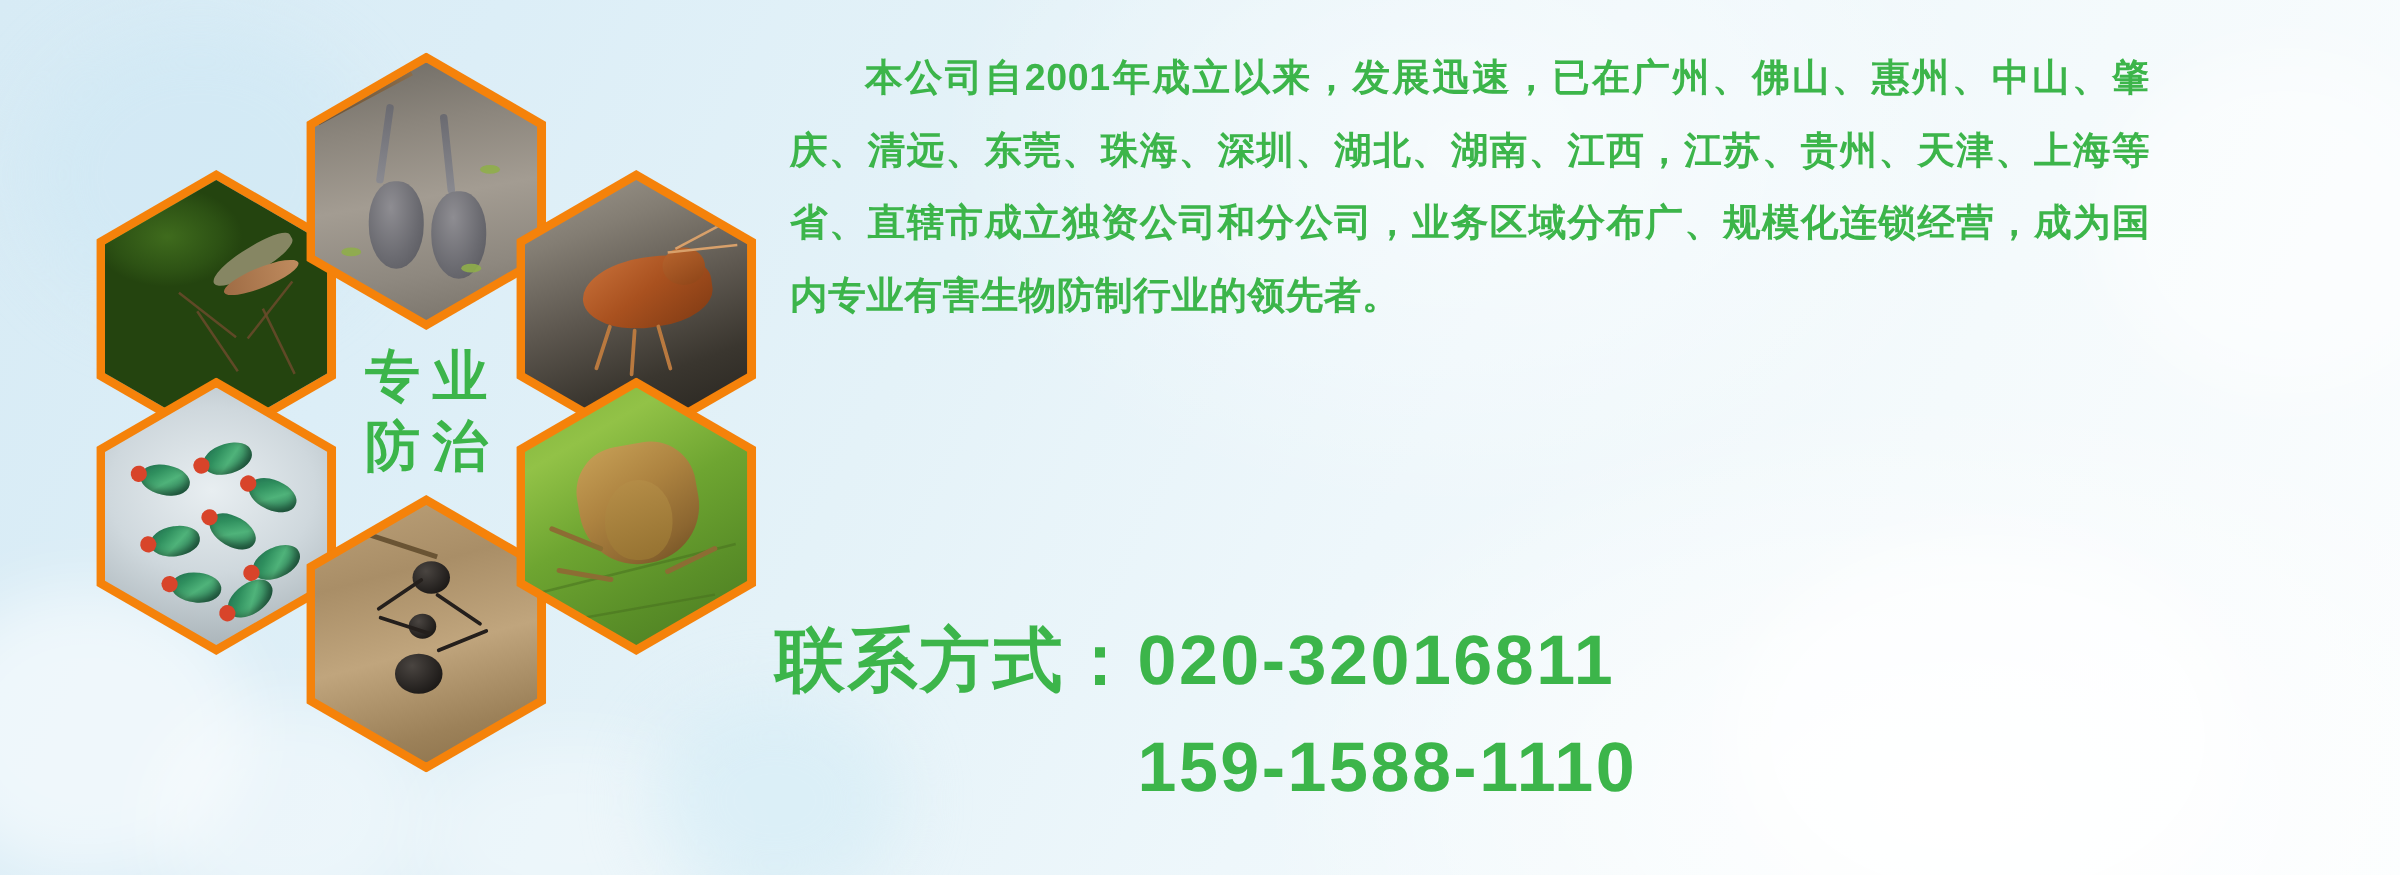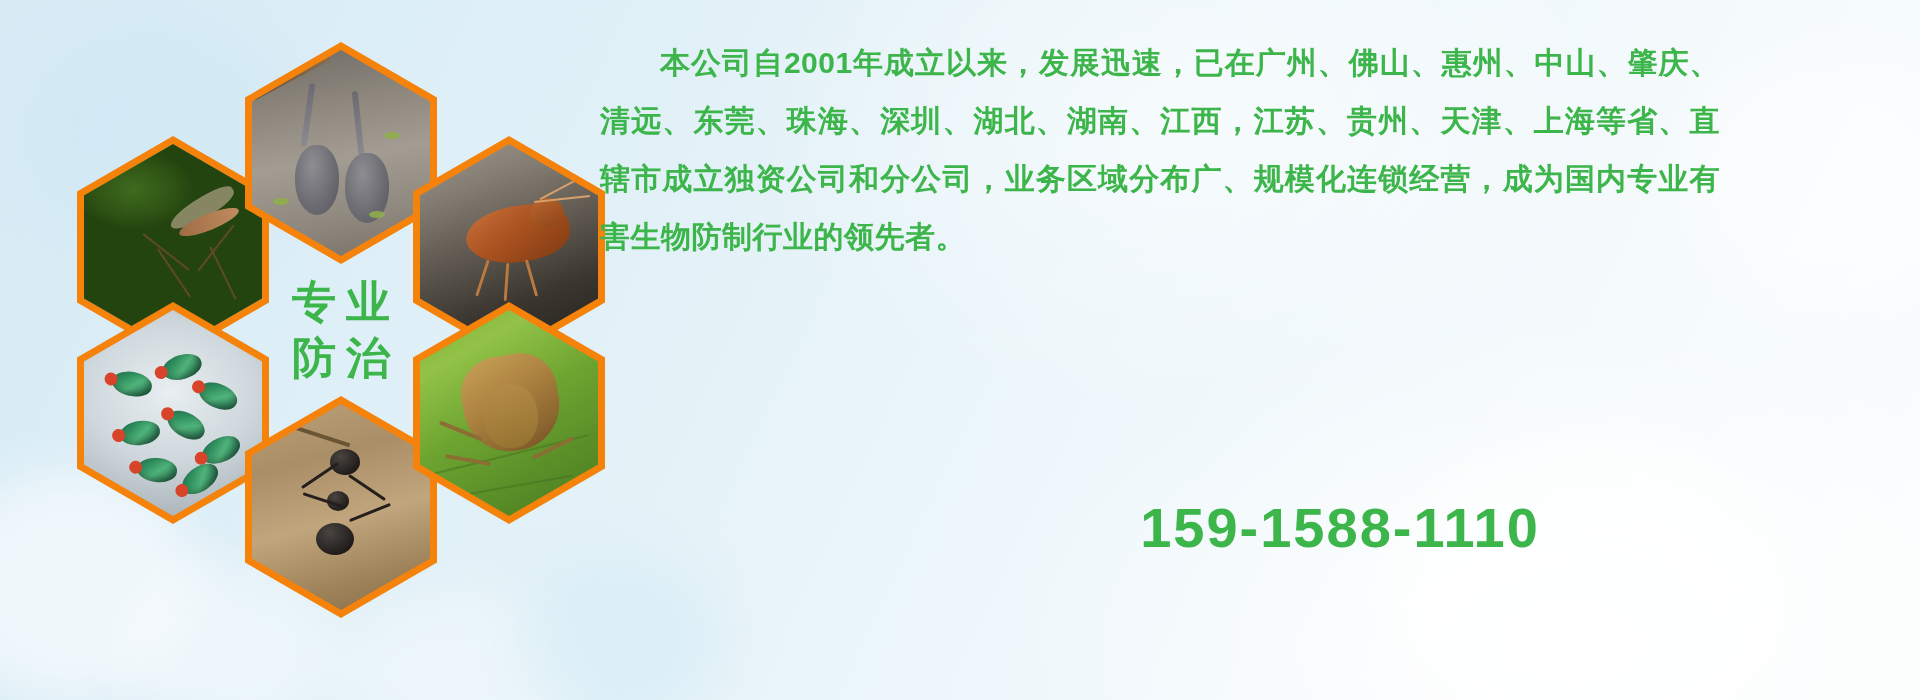--- a/index.html
+++ b/index.html
@@ -228,20 +228,21 @@
     width: 1120px;
   }
   #paragraph {
     color: #3cb54a;
     font-size: 30px;
     line-height: 58px;
     font-weight: 600;
     text-align: justify;
     text-indent: 60px;
     letter-spacing: 0.5px;
+    margin-left: 32px;
   }
 
   #contact {
     position: absolute;
     left: 620px;
     top: 485px;
     width: 1150px;
     color: #3cb54a;
     font-weight: bold;
   }
@@ -250,21 +251,20 @@
     line-height: 86px;
     letter-spacing: 2px;
     white-space: nowrap;
   }
   #contact .line2 {
     font-size: 56px;
     line-height: 86px;
     letter-spacing: 2px;
     white-space: nowrap;
     padding-left: 290px;
-    text-align: center;
   }
 </style>
 </head>
 <body>
 
 <div id="banner">
 
   <div class="blob b1"></div>
   <div class="blob b2"></div>
   <div class="blob b3"></div>
@@ -366,16 +366,17 @@
       <div class="cn-line">防治</div>
     </div>
 
   </div>
 
   <div id="copy">
     <div id="paragraph">本公司自2001年成立以来，发展迅速，已在广州、佛山、惠州、中山、肇庆、清远、东莞、珠海、深圳、湖北、湖南、江西，江苏、贵州、天津、上海等省、直辖市成立独资公司和分公司，业务区域分布广、规模化连锁经营，成为国内专业有害生物防制行业的领先者。</div>
   </div>
 
   <div id="contact">
+    <div class="line1">联系方式：020-32016811</div>
     <div class="line2">159-1588-1110</div>
   </div>
 
 </div>
 
 </body></html>

